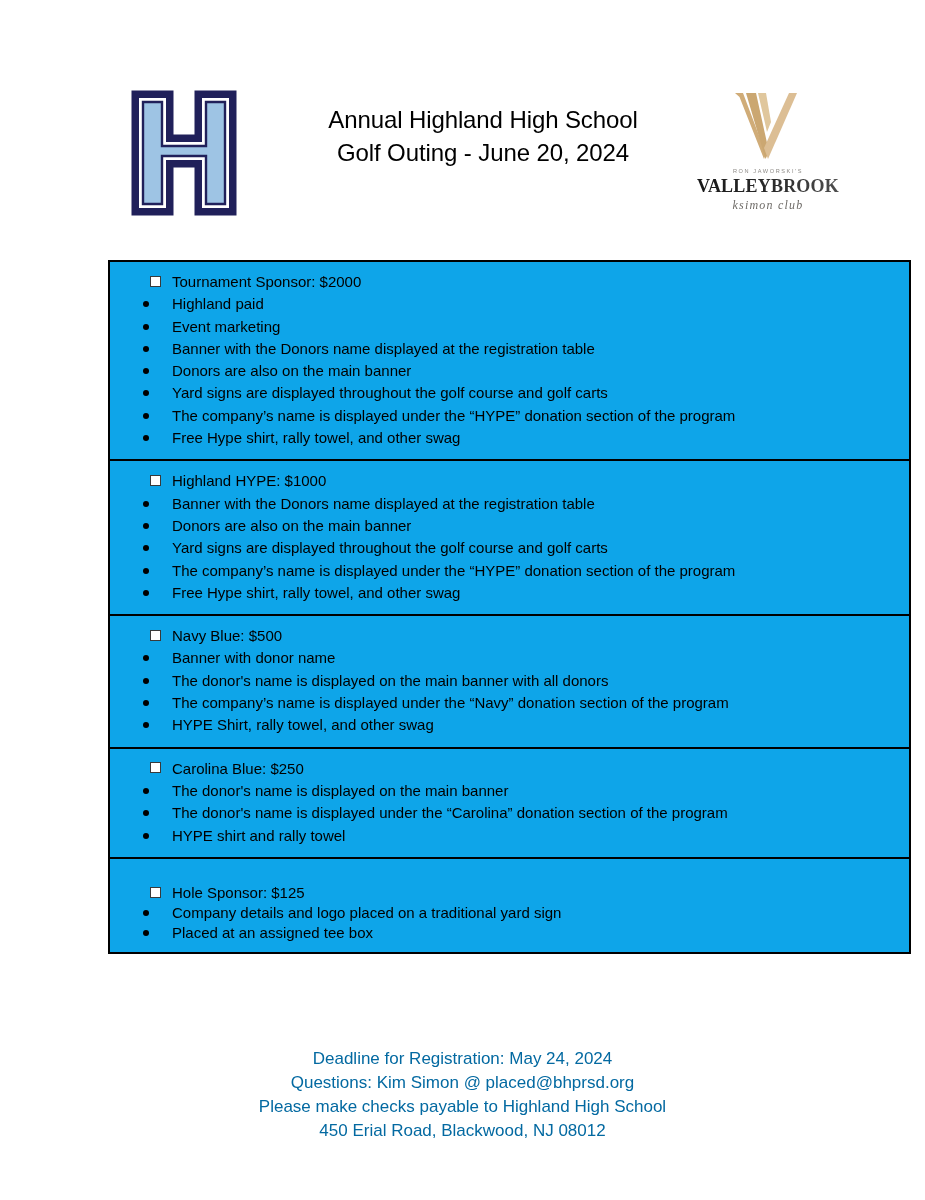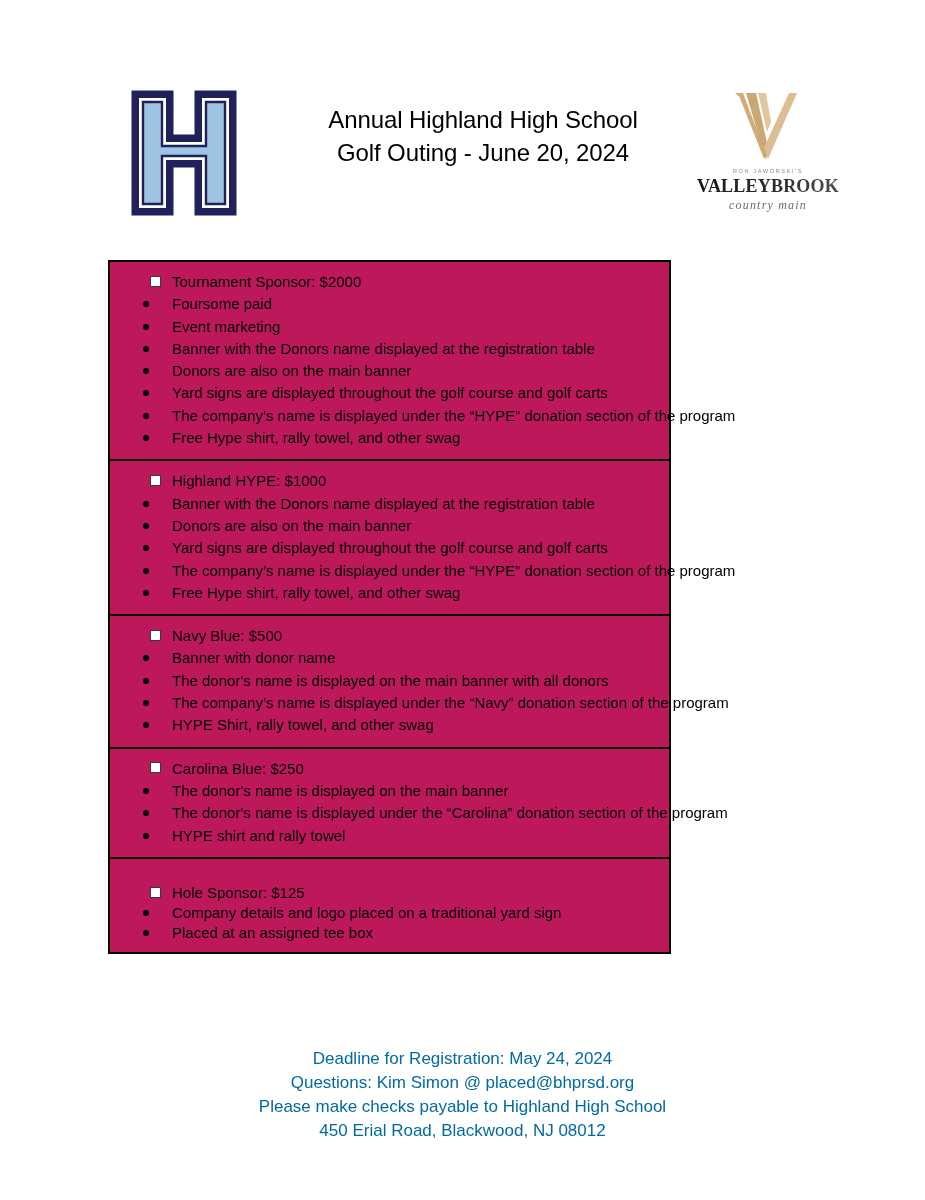--- a/index.html
+++ b/index.html
@@ -102,25 +102,25 @@
     font-size: 12px;
     letter-spacing: 1.2px;
     color: #6f6c68;
   }
 
   
   .tiers {
     position: absolute;
     left: 108px;
     top: 260px;
-    width: 563px;
+    width: 803px;
     border: 2px solid #000;
     border-bottom-width: 2px;
     box-sizing: border-box;
-    background: #be185d;
+    background: #0ea5e9;
   }
   .tier {
     border-bottom: 2px solid #000;
     padding: 9px 0 10px 0;
     box-sizing: border-box;
   }
   .tier:last-child {
     border-bottom: none;
     margin-top: 16px;
   }
@@ -193,35 +193,35 @@
 
   <div class="vb-logo">
     <svg class="vb-v" viewBox="0 0 66 68" width="66" height="68" aria-hidden="true">
       <path d="M2 1 L10 1 L33 62 L31 67 L6.5 5 Z" fill="#D0AC78"></path>
       <path d="M13 1 L23 1 L36 60 L32.5 67 Z" fill="#CBA771"></path>
       <path d="M25 1 L33 1 L38 30 L34 40 Z" fill="#E0C79D"></path>
       <path d="M56 1 L64 1 L35 67 L31 56 Z" fill="#DCBE94"></path>
     </svg>
     <div class="vb-jaworski">RON JAWORSKI'S</div>
     <div class="vb-name">VALLEYBROOK</div>
-    <div class="vb-cc">country main</div>
+    <div class="vb-cc">ksimon club</div>
   </div>
 
 </div>
 
 <div class="tiers">
 
   <div class="tier">
     <div class="tier-row tier-head">
       <span class="marker-box"></span>
       <span>Tournament Sponsor: $2000</span>
     </div>
     <div class="tier-row tier-item">
       <span class="marker-dot"></span>
-      <span>Foursome paid</span>
+      <span>Highland paid</span>
     </div>
     <div class="tier-row tier-item">
       <span class="marker-dot"></span>
       <span>Event marketing</span>
     </div>
     <div class="tier-row tier-item">
       <span class="marker-dot"></span>
       <span>Banner with the Donors name displayed at the registration table</span>
     </div>
     <div class="tier-row tier-item">

